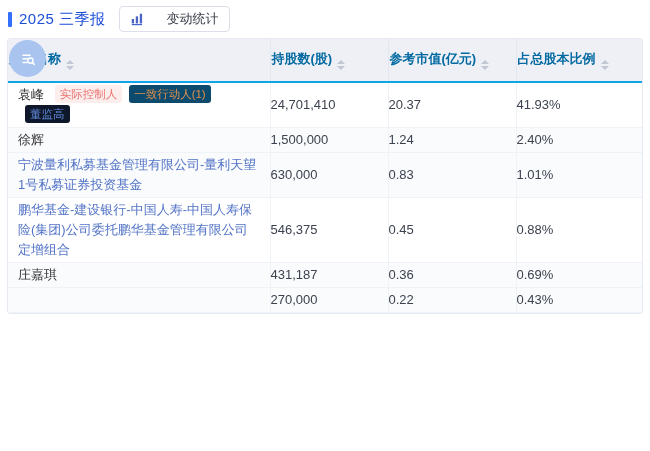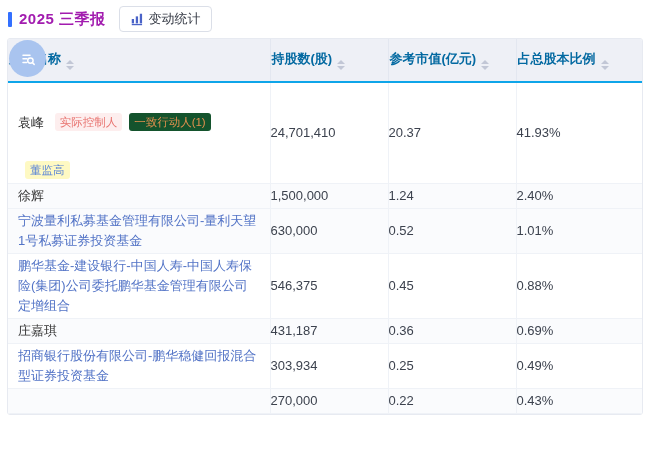--- a/index.html
+++ b/index.html
@@ -5,23 +5,23 @@
   html,body{margin:0;padding:0}
   body{
     width:650px;height:451px;background:#fff;overflow:hidden;
     font-family:"Liberation Sans","DejaVu Sans",sans-serif;color:#333;
   }
   .wrap{padding:5px 7px 0 7px}
 
   
   .topbar{display:flex;align-items:center;height:26px;margin:1px 0 6px 1px}
   .accent-bar{display:inline-block;width:4px;height:15px;background:#3370ff;border-radius:1px;margin-right:7px}
-  .page-title{font-size:15px;font-weight:bold;color:#a21caf;letter-spacing:.5px}
+  .page-title{font-size:15px;font-weight:normal;color:#1d4ed8;letter-spacing:.5px}
   .stats-btn{
-    display:inline-flex;align-items:center;gap:5px;margin-left:13px;
+    display:inline-flex;align-items:center;gap:23px;margin-left:13px;
     border:1px solid #dbdfe8;border-radius:4px;background:#fff;
     padding:3px 10px;font-size:13px;color:#343944;cursor:pointer;
     font-family:inherit;
     justify-content:center;
   }
   .stats-btn svg{display:block}
 
   
   .tbl-wrap{position:relative;border:1px solid #e7eaf1;border-radius:3px;overflow:hidden}
   table{width:100%;border-collapse:collapse;table-layout:fixed;font-size:13px}
@@ -36,25 +36,25 @@
     padding:2px 0;line-height:20px;vertical-align:middle;background:#fff;
   }
   tbody td:last-child,tfoot td:last-child{border-right:none}
   tr.alt td{background:#fafbfd}
   td.name{padding-left:10px;padding-right:10px;text-align:left;color:#333}
   td.num{text-align:left;padding-right:13px;color:#3c424e}
 
   .link{color:#5273c6;cursor:pointer}
   .tag{
     display:inline-block;font-size:11.5px;line-height:16px;padding:1px 5px;
-    border-radius:3px;margin-left:7px;vertical-align:1px;white-space:nowrap;margin-top:28px;
+    border-radius:3px;margin-left:7px;vertical-align:1px;white-space:nowrap;
   }
   .tag-red{color:#e87470;background:#fdeeee}
-  .tag-orange{color:#e2904e;background:#14532d}
-  .tag-blue{color:#5e87d6;background:#fef9c3}
+  .tag-orange{color:#e2904e;background:#0c4a6e}
+  .tag-blue{color:#5e87d6;background:#0f172a}
   .sup-tag{
     display:inline-block;font-size:11px;line-height:15px;padding:0 4px;border-radius:2px;
     margin-left:7px;color:#e2904e;background:#fcf1e4;vertical-align:1px;
   }
 
   
   .sort{display:inline-flex;flex-direction:column;gap:2px;margin-left:5px;vertical-align:-1px;cursor:pointer}
   .sort .up{width:0;height:0;border-left:4px solid transparent;border-right:4px solid transparent;border-bottom:4px solid #c2c7d6}
   .sort .down{width:0;height:0;border-left:4px solid transparent;border-right:4px solid transparent;border-top:4px solid #c2c7d6}
 
@@ -147,47 +147,39 @@
     </td>
     <td class="num">1,500,000</td>
     <td class="num">1.24</td>
     <td class="num">2.40%</td>
   </tr>
           <tr class="alt">
     <td class="name">
       <span class="link">宁波量利私募基金管理有限公司-量利天望1号私募证券投资基金</span>
     </td>
     <td class="num">630,000</td>
-    <td class="num">0.52</td>
+    <td class="num">0.83</td>
     <td class="num">1.01%</td>
   </tr>
           <tr>
     <td class="name">
       <span class="link">鹏华基金-建设银行-中国人寿-中国人寿保险(集团)公司委托鹏华基金管理有限公司定增组合</span>
     </td>
     <td class="num">546,375</td>
     <td class="num">0.45</td>
     <td class="num">0.88%</td>
   </tr>
           <tr class="alt">
     <td class="name">
       <span>庄嘉琪</span>
     </td>
     <td class="num">431,187</td>
     <td class="num">0.36</td>
     <td class="num">0.69%</td>
   </tr>
-          <tr>
-    <td class="name">
-      <span class="link">招商银行股份有限公司-鹏华稳健回报混合型证券投资基金</span>
-    </td>
-    <td class="num">303,934</td>
-    <td class="num">0.25</td>
-    <td class="num">0.49%</td>
-  </tr>
           <tr class="alt">
     <td class="name">
       
     </td>
     <td class="num">270,000</td>
     <td class="num">0.22</td>
     <td class="num">0.43%</td>
   </tr>
         </tbody>
 

